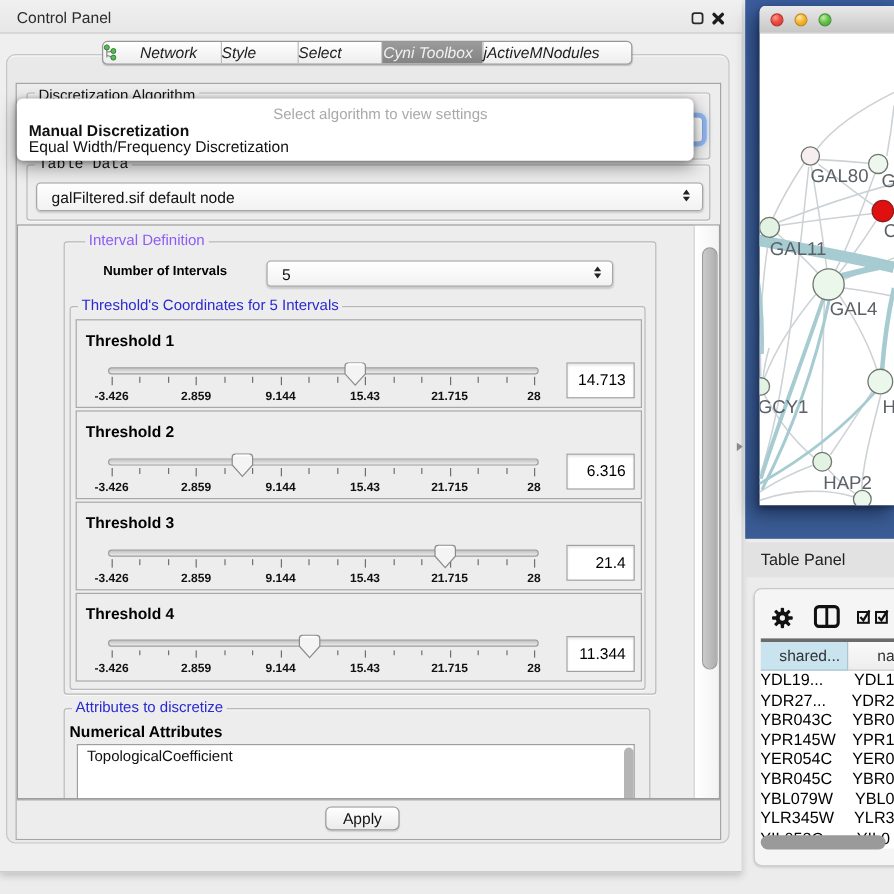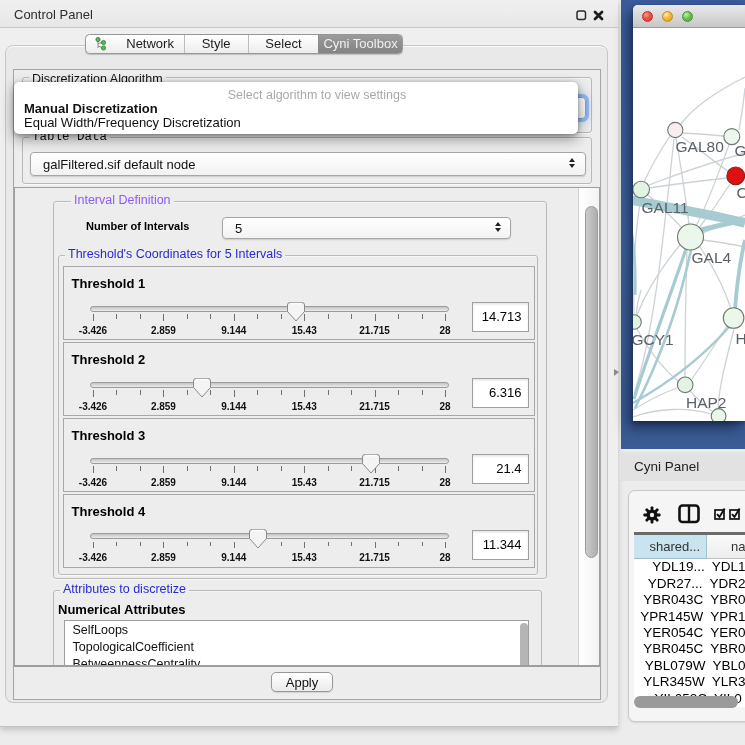--- a/index.html
+++ b/index.html
@@ -14,22 +14,22 @@
     border:1px solid #c6c6c6;border-radius:8px;box-sizing:border-box;box-shadow:inset 0 1px 0 rgba(255,255,255,.8);}
   #cp-titlebar{left:0;top:0;width:618px;height:28px;background:linear-gradient(#f0f0f0,#e7e7e7);
     border-bottom:1px solid #c9c9c9;box-sizing:border-box;}
   #cp-title{left:14px;top:7px;font-size:13px;color:#2d2d2d;}
   #icon-float{left:576px;top:10px;}
   #icon-close{left:593px;top:10px;}
 
   
   .seg{display:flex;border:1px solid #979797;border-radius:4.5px;overflow:hidden;
     background:linear-gradient(#ffffff,#ededed);box-shadow:0 1px 1px rgba(0,0,0,.18);box-sizing:border-box;}
-  .seg-item{height:100%;display:flex;align-items:center;justify-content:center;
-    font-size:13px;color:#1c1c1c;border-left:1px solid #bcbcbc;box-sizing:border-box;gap:20px;}
+  .seg-item{height:100%;display:flex;align-items:center;
+    font-size:13px;color:#1c1c1c;border-left:1px solid #bcbcbc;box-sizing:border-box;gap:20px;font-style:italic;}
   .seg-item:first-child{border-left:none;}
   .seg-item.sel{background:linear-gradient(#9b9b9b,#838383);color:#f0f0f0;border-left-color:#8a8a8a;}
 
   
   #content-panel{left:13px;top:69px;width:588px;height:631px;background:#ededed;
     border:1px solid #a5a5a5;box-sizing:border-box;}
 
   .groupbox{border:1px solid #b9b9b9;border-radius:3px;box-shadow:0 1px 0 rgba(255,255,255,.65), inset 0 1px 0 rgba(255,255,255,.5);box-sizing:border-box;}
   .grouptitle{font-size:12.5px;background:#ededed;padding:0 3px;white-space:nowrap;line-height:13px;}
 
@@ -96,21 +96,21 @@
 
   #tbl-header-line{left:633.5px;top:531.5px;width:112px;height:3px;background:#6b6b6b;}
   #tbl-header{left:633.5px;top:534.5px;width:120px;height:24px;display:flex;}
   #tbl-h1{width:73.5px;background:#c9e4ef;border-right:1px solid #a3bfcb;box-sizing:border-box;
     font-size:13px;color:#333;display:flex;align-items:center;justify-content:center;text-indent:10px;}
   #tbl-h2{flex:1;background:linear-gradient(#fafafa,#ededed);font-size:13px;color:#333;
     display:flex;align-items:center;padding-left:24px;border-bottom:1px solid #c2c2c2;box-sizing:border-box;}
   #tbl-h1{border-bottom:1px solid #9fbccb;}
   #tbl-rows{left:633.5px;top:558.5px;width:112px;height:148px;background:#fff;overflow:hidden;}
   .tbl-row{display:flex;height:16.45px;align-items:center;}
-  .tbl-c1{width:73.5px;text-align:right;font-size:13.5px;color:#000;white-space:nowrap;}
+  .tbl-c1{width:73.5px;text-align:left;font-size:13.5px;color:#000;white-space:nowrap;}
   .tbl-c2{padding-left:7px;font-size:13.5px;color:#000;white-space:nowrap;}
   #tbl-hscroll{left:634px;top:696.3px;width:103.5px;height:11.5px;background:#9a9a9a;border-radius:6px;}
 
   #split-arrow{left:613px;top:367px;}
 
   svg text{font-family:"Liberation Sans", sans-serif;}
 </style>
 </head>
 <body>
 
@@ -139,20 +139,23 @@
           <span>Network</span>
         </div>
         <div class="seg-item" style="width: 64px;">
           <span>Style</span>
         </div>
         <div class="seg-item" style="width: 70.7px;">
           <span>Select</span>
         </div>
         <div class="seg-item sel" style="width: 83.6px;">
           <span>Cyni Toolbox</span>
+        </div>
+        <div class="seg-item" style="width: 124.4px;">
+          <span>jActiveMNodules</span>
         </div>
       </div>
 
     <div class="abs" id="content-panel"></div>
 
     <div class="abs groupbox" id="algo-group" style="left:22px;top:77px;width:570px;height:56px;"></div>
     <div class="abs grouptitle" style="left:29px;top:73px;color:#141414;">Discretization Algorithm</div>
     <div class="abs combo focus-ring" id="algo-combo" style="left:30px;top:97px;width:556px;height:22px;"></div>
     <div class="abs combo-arrows" style="left:569px;top:102px;">
       <div class="tri-up"></div>
@@ -312,23 +315,21 @@
                 </svg></div>
               <div class="thr-value" style="left: 408px; top: 35px;">11.344</div>
             </div>
           </div>
 
         <div class="abs groupbox" style="left:38px;top:402px;width:489px;height:80px;"></div>
         <div class="abs grouptitle" id="attributes-title" style="left: 45px; top: 395px; color: rgb(42, 42, 210);">Attributes to discretize</div>
         <div class="abs" style="left:43px;top:414px;font-size:13px;font-weight:bold;color:#000;">Numerical Attributes</div>
 
         <div class="abs" id="attr-list" style="left:48.5px;top:431.5px;">
-            <div class="attr-item">SelfLoops</div>
             <div class="attr-item">TopologicalCoefficient</div>
-            <div class="attr-item">BetweennessCentrality</div>
           </div>
         <div class="abs" id="attr-scroll-thumb" style="left:504.8px;top:434.5px;"></div>
       </div>
 
       <div id="sp-scrollbar">
         <div id="sp-thumb"></div>
       </div>
     </div>
 
     <div class="abs" id="apply-strip"></div>
@@ -403,21 +404,21 @@
         <text x="735.5" y="344" font-size="15.5" fill="#5b6167">HAP4</text>
         <text x="686" y="407.5" font-size="15.5" fill="#5b6167">HAP2</text>
       </svg>
   </div>
 
   <svg class="abs" id="split-arrow" width="8" height="10">
     <path d="M1,9 L1,2 L6,5 Z" fill="#8a8a8a"></path>
   </svg>
 
   <div class="abs" id="table-panel-bar"></div>
-  <div class="abs" id="table-panel-title">Cyni Panel</div>
+  <div class="abs" id="table-panel-title">Table Panel</div>
 
   <div class="abs" id="table-panel"></div>
 
   <svg class="abs" style="left:643px;top:506px;" width="18" height="18" viewBox="0 0 18 18">
     <g id="gear-g">
         <circle cx="9" cy="9" r="5.6" fill="#111"></circle>
         <rect x="7.6" y="0.4" width="2.8" height="4" rx="0.8" fill="#111" transform="rotate(0 9 9)"></rect>
         <rect x="7.6" y="0.4" width="2.8" height="4" rx="0.8" fill="#111" transform="rotate(45 9 9)"></rect>
         <rect x="7.6" y="0.4" width="2.8" height="4" rx="0.8" fill="#111" transform="rotate(90 9 9)"></rect>
         <rect x="7.6" y="0.4" width="2.8" height="4" rx="0.8" fill="#111" transform="rotate(135 9 9)"></rect>

